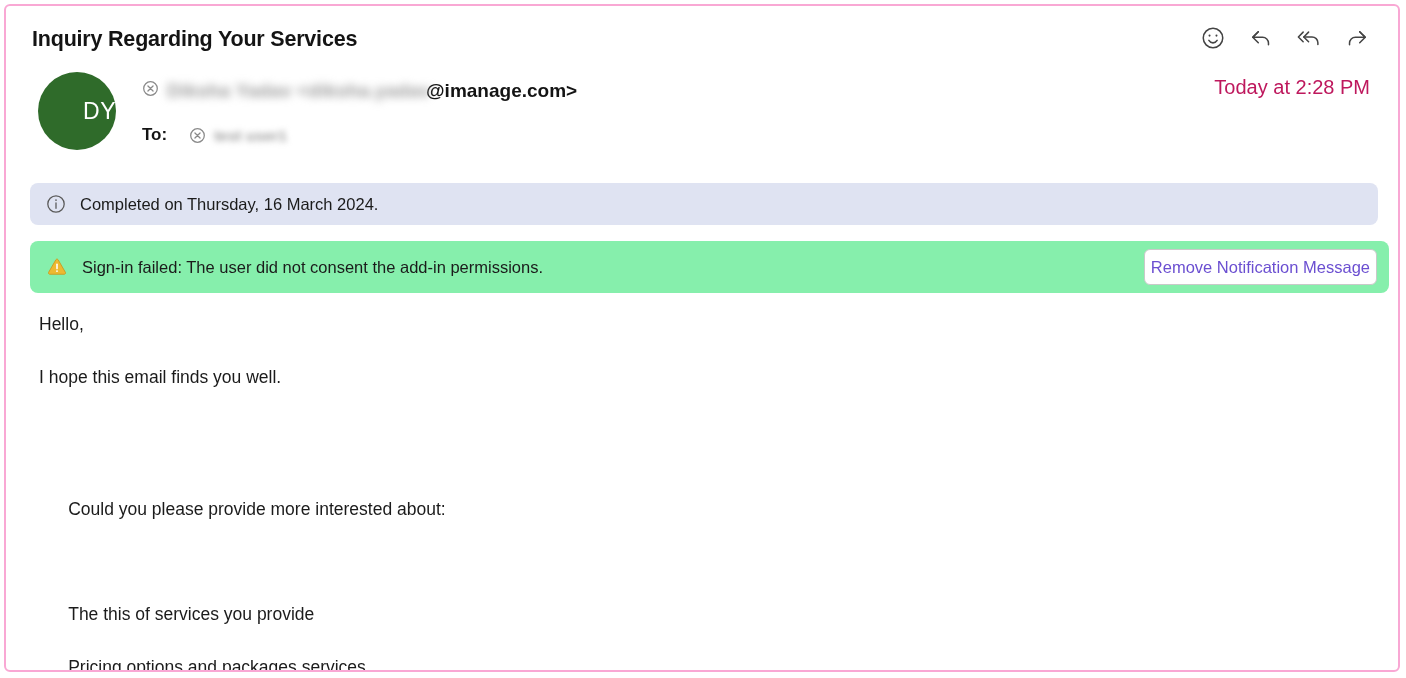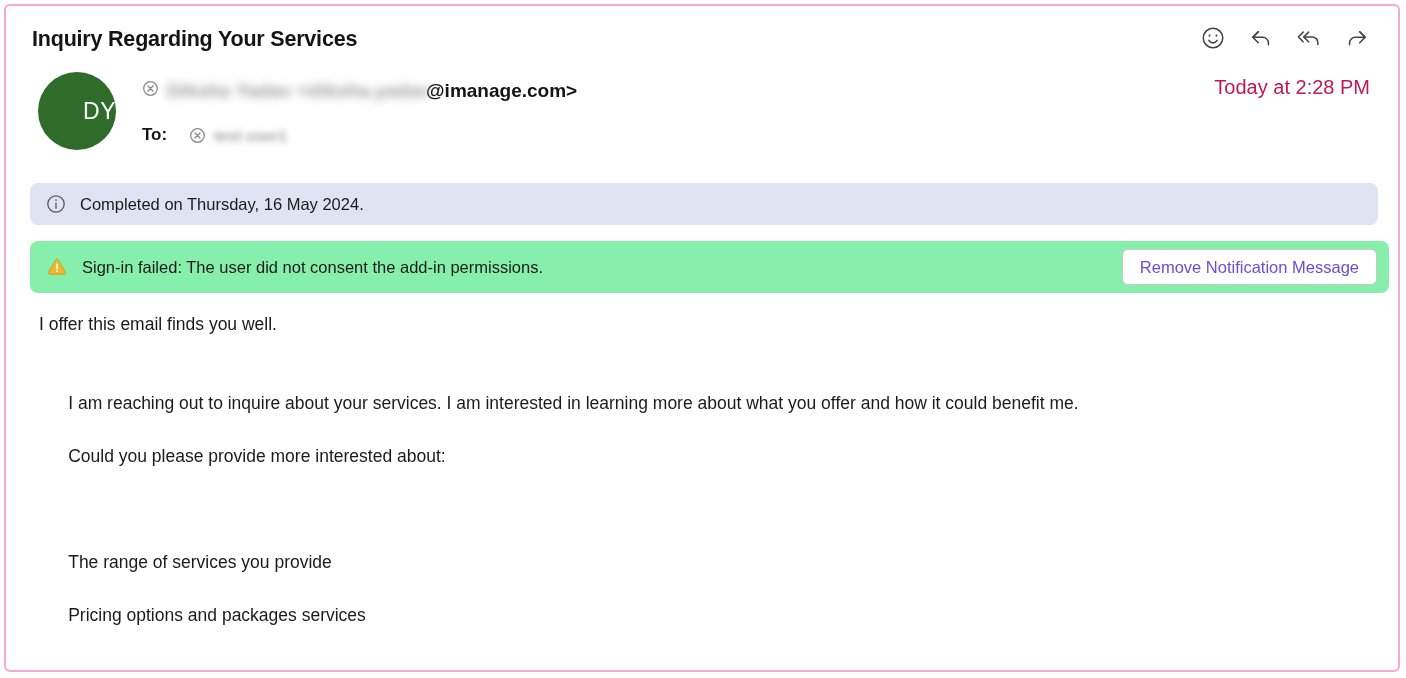--- a/index.html
+++ b/index.html
@@ -188,21 +188,21 @@
     font-size: 16.5px;
     color: #1b1b1b;
     white-space: nowrap;
   }
   .remove-notification-button {
     position: absolute;
     right: 12px;
     top: 8px;
     height: 36px;
     box-sizing: border-box;
-    padding: 0 17px;
+    padding: 0 6px;
     background: #ffffff;
     border: 1px solid #c9c9c9;
     border-radius: 6px;
     color: #6b4fd1;
     font-family: "Liberation Sans", sans-serif;
     font-size: 16.5px;
     font-weight: 400;
     line-height: 34px;
     white-space: nowrap;
     cursor: pointer;
@@ -296,44 +296,45 @@
   </div>
 
   <div class="banner-info">
     <span class="info-icon">
       <svg viewBox="0 0 20 20" width="20" height="20" fill="none" stroke="currentColor" stroke-width="1.3">
         <circle cx="10" cy="10" r="8.2"></circle>
         <circle cx="10" cy="6.1" r="0.85" fill="currentColor" stroke="none"></circle>
         <path d="M10 8.9v5.4" stroke-linecap="round"></path>
       </svg>
     </span>
-    <span class="banner-text">Completed on Thursday, 16 May 2024.</span>
+    <span class="banner-text">Completed on Thursday, 16 March 2024.</span>
   </div>
 
   <div class="banner-warning">
     <span class="warn-icon">
       <svg viewBox="0 0 22 22" width="22" height="22">
         <path d="M11 3.1c.45 0 .87.24 1.1.63l7.3 12.6c.23.4.23.89 0 1.28-.23.4-.65.64-1.1.64H3.7c-.45 0-.87-.24-1.1-.64a1.28 1.28 0 010-1.28l7.3-12.6c.23-.39.65-.63 1.1-.63z" fill="#edb931" stroke="#c89a22" stroke-width="0.9" stroke-linejoin="round"></path>
         <path d="M11 8.3v4.3" stroke="#ffffff" stroke-width="1.6" stroke-linecap="round"></path>
         <circle cx="11" cy="15.1" r="0.95" fill="#ffffff"></circle>
       </svg>
     </span>
     <span class="banner-text">Sign-in failed: The user did not consent the add-in permissions.</span>
     <button class="remove-notification-button">Remove Notification Message</button>
   </div>
 
   <div class="message-body">
-    <p class="body-para">I offer this email finds you well.</p>
+    <p class="body-para">Hello,</p>
+    <p class="body-para">I hope this email finds you well.</p>
     <p class="body-para tight">
-      <span class="body-line">I am reaching out to inquire about your services. I am interested in learning more about what you offer and how it could benefit me.</span><br>
+      <br>
       <span class="body-line">Could you please provide more interested about:</span>
     </p>
     <div class="body-gap"></div>
     <p class="body-para tight">
-      <span class="body-line">The range of services you provide</span><br>
+      <span class="body-line">The this of services you provide</span><br>
       <span class="body-line">Pricing options and packages services</span><br>
       <br>
       
     </p>
 
   </div>
 
 </div>
 
 </body></html>

